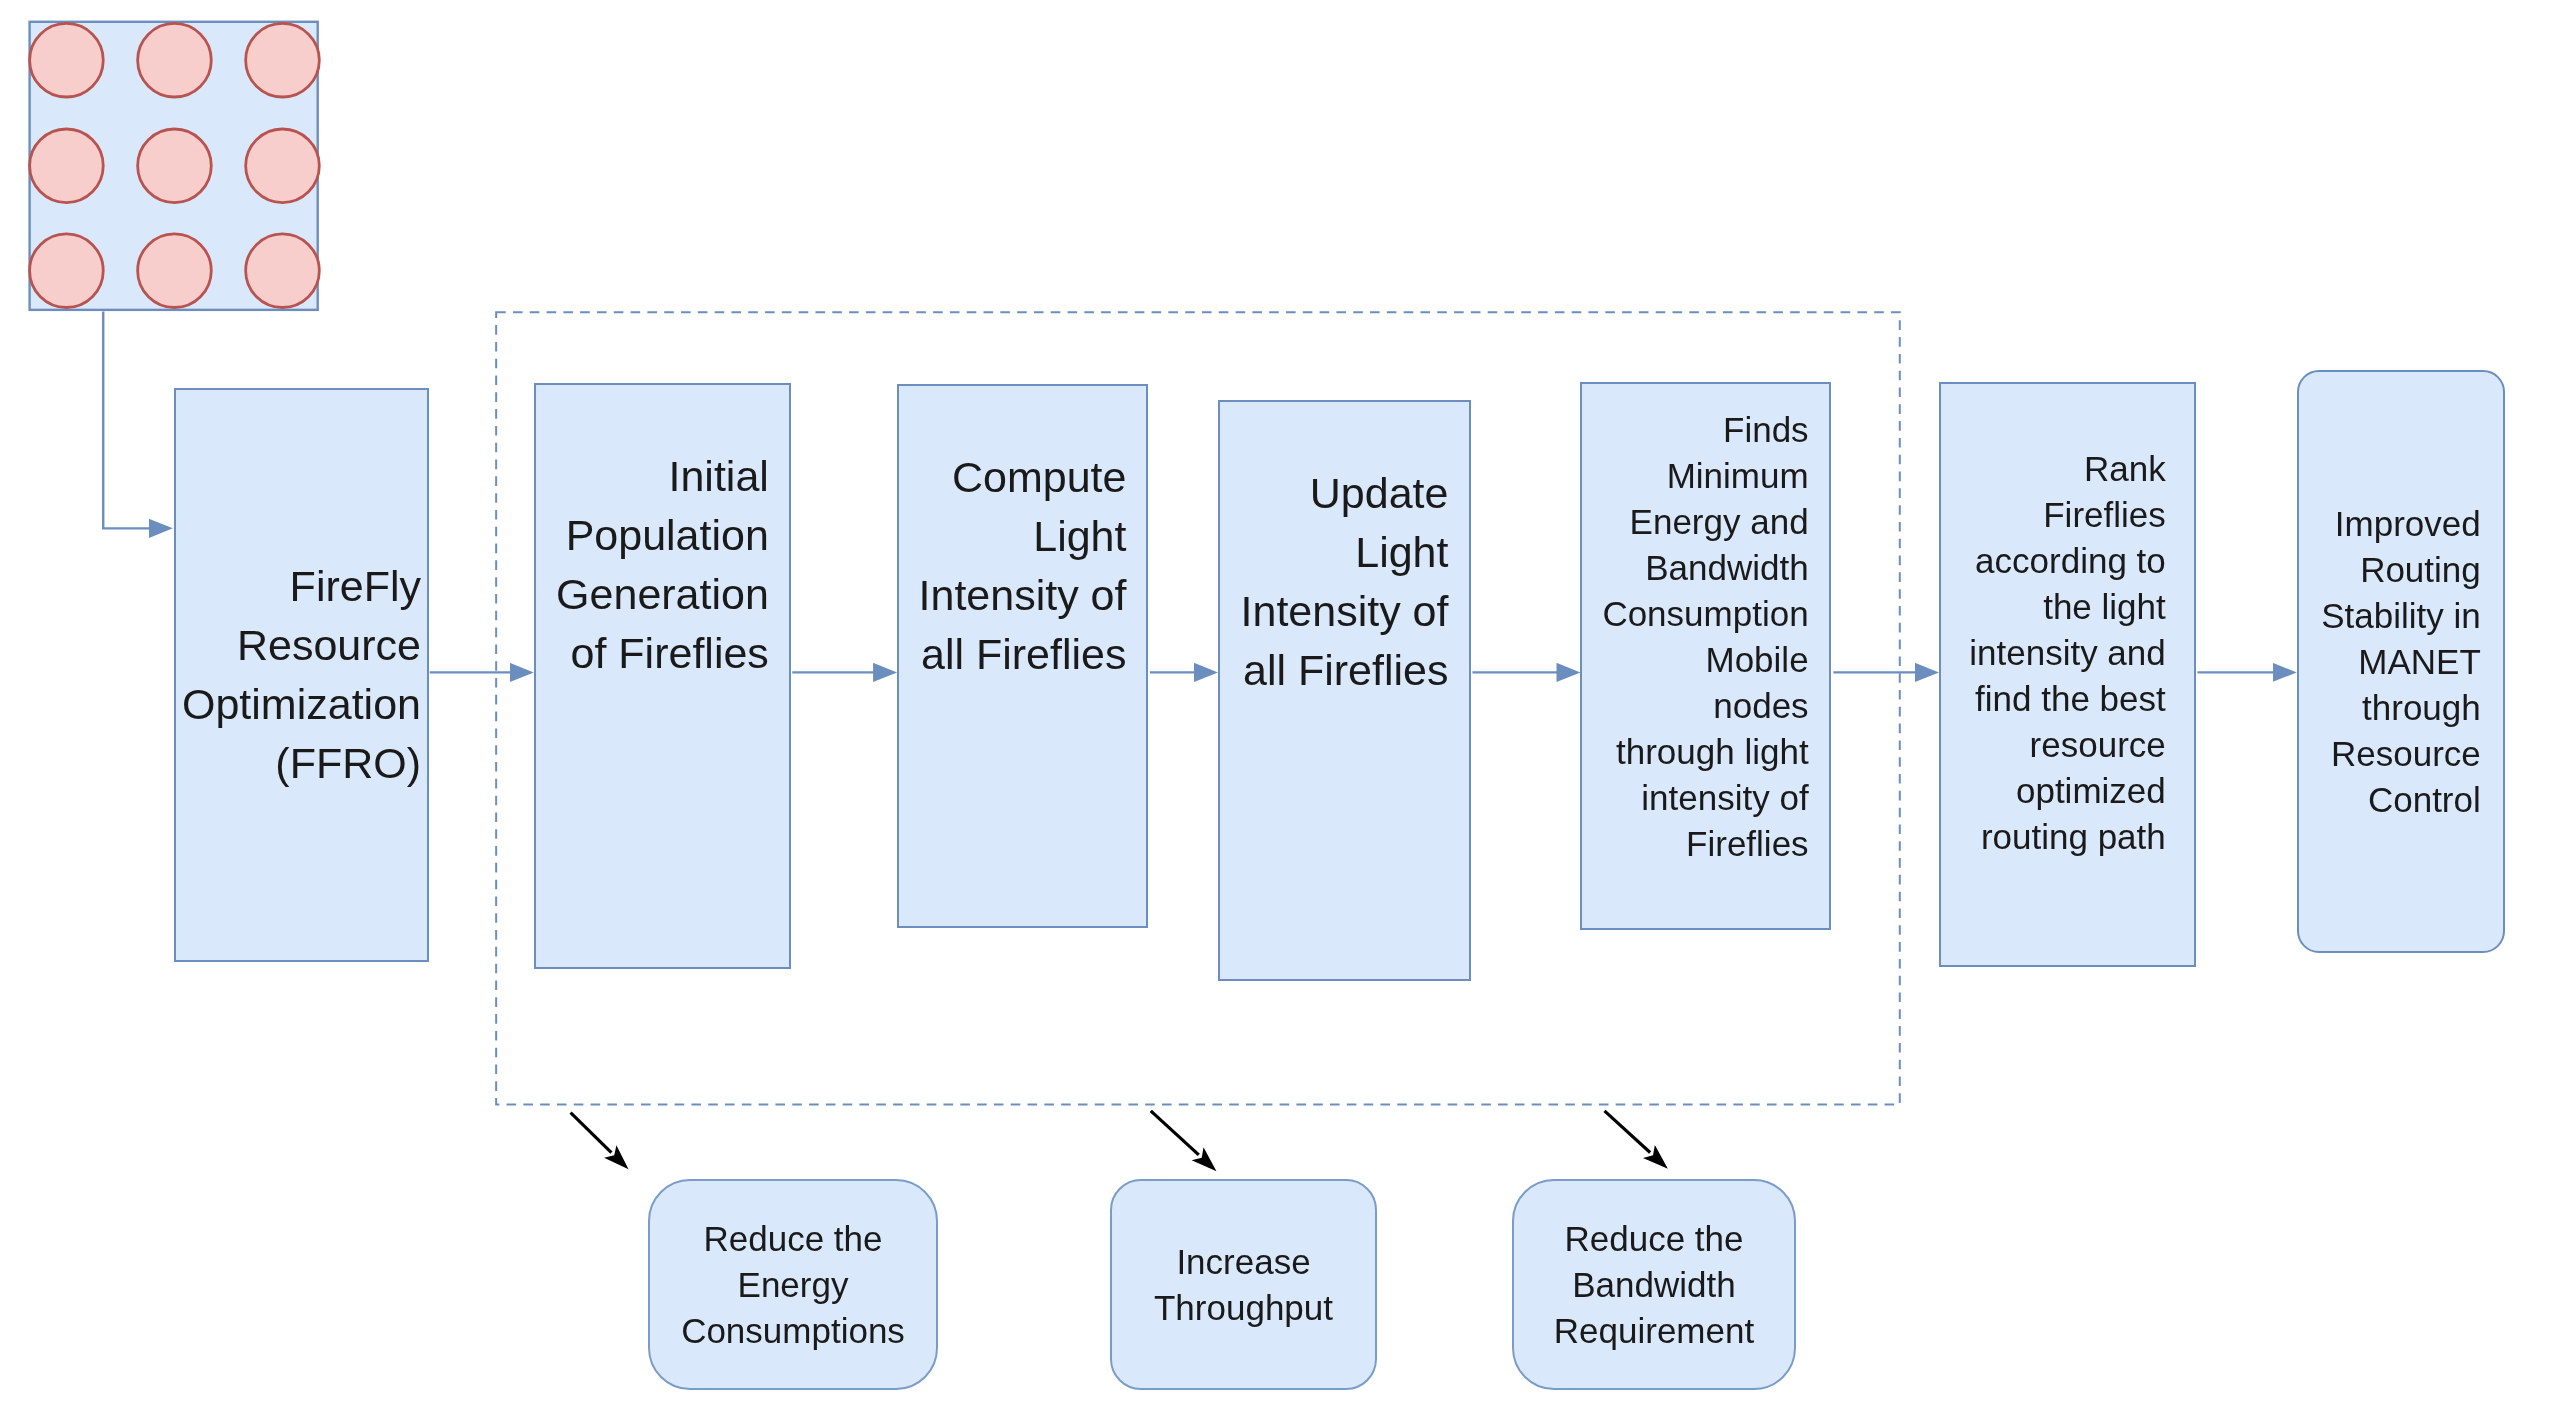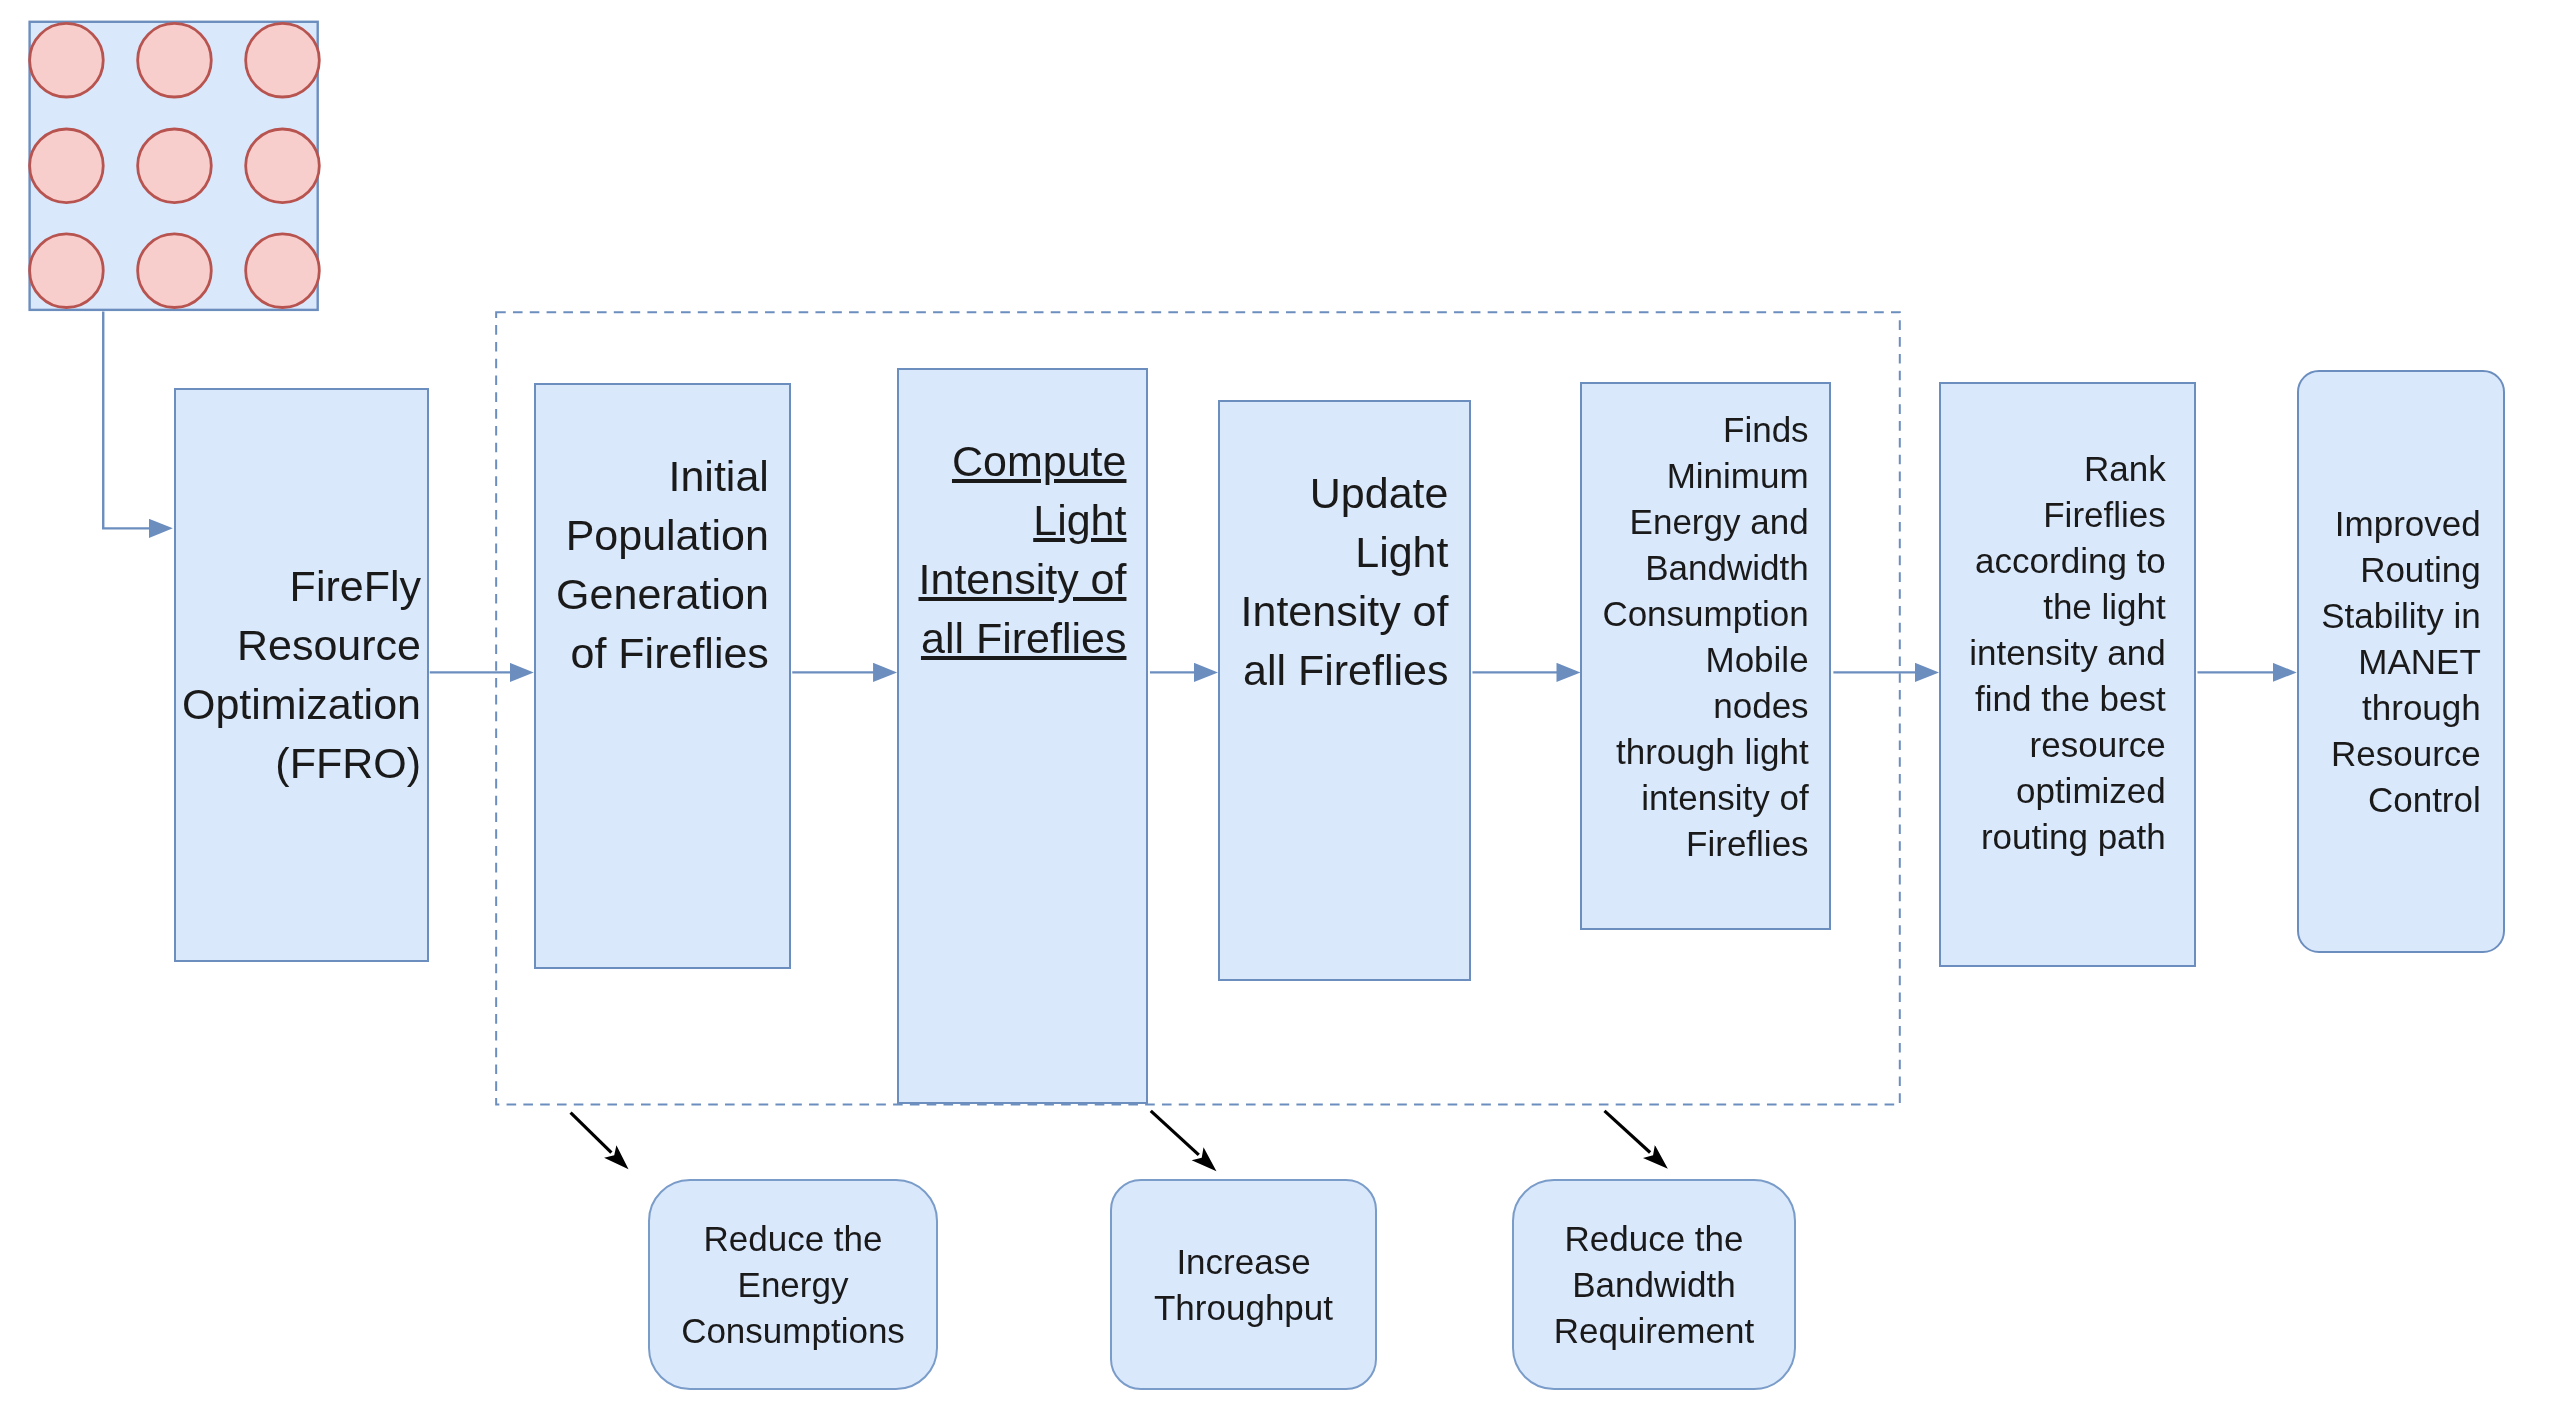--- a/index.html
+++ b/index.html
@@ -27,21 +27,21 @@
     text-align:right;white-space:pre-line;
     color:var(--text,#1a1a1a);
     font-size:43px;line-height:59px;
   }
   .pbox.small{font-size:35px;line-height:46px;}
   .pbox.vtop{justify-content:flex-start;padding-top:62px;}
   .pbox.vtop5{justify-content:flex-start;padding-top:23px;}
 
   #box-ffro     {left:174px; top:388px; width:255px; height:574px;}
   #box-initial  {left:534px; top:383px; width:257px; height:586px;}
-  #box-compute  {left:897px;top:368px; width:251px; height:736px;text-decoration:underline;}
+  #box-compute  {left:897px;top:384px; width:251px; height:544px;}
   #box-update   {left:1218px;top:400px; width:253px; height:581px;}
   #box-finds    {left:1580px;top:382px; width:251px; height:548px;}
   #box-rank     {left:1939px;top:382px; width:257px; height:585px;}
   #box-improved {left:2297px;top:370px; width:208px; height:583px;border-radius:22px;}
 
   .obox{
     position:absolute;box-sizing:border-box;z-index:2;
     background:var(--box-fill,#dae8fc);
     border:2.4px solid var(--obox-stroke,#7a9cc9);
     border-radius:42px;

